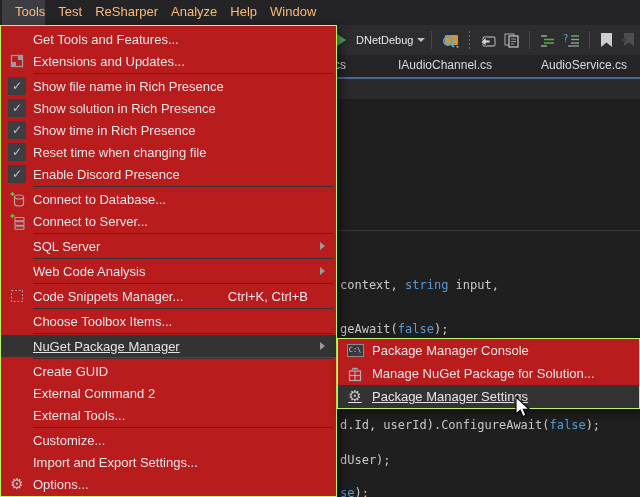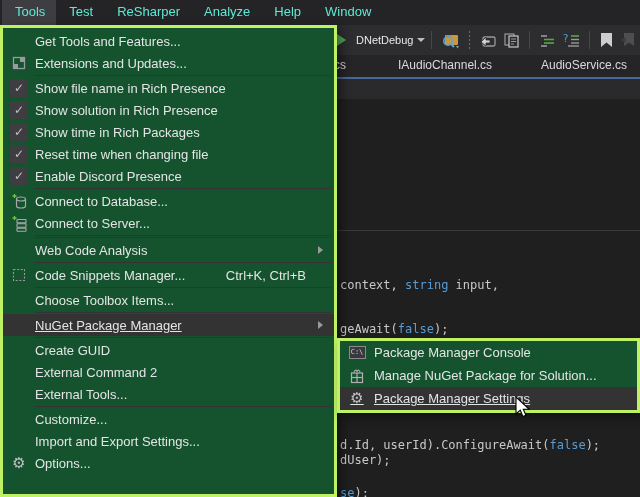--- a/index.html
+++ b/index.html
@@ -8,21 +8,21 @@
     position:relative; width:640px; height:497px; overflow:hidden;
     background:#1e1e1e;
     font-family:"Liberation Sans","DejaVu Sans",sans-serif;
     font-size:13px; color:#e6e6e6;
   }
   
   .menubar {
     position:absolute; left:0; top:0; width:640px; height:25px;
     background:#242426; display:flex; align-items:stretch; padding-left:2px;
   }
-  .mb-item { padding:4px 11px 0 13px; color:#5eead4; cursor:default; }
+  .mb-item { padding:4px 0 0 13px; color:#fdba74; cursor:default; }
   .mb-item.active { background:#3e3e42; }
   
   .toolbar {
     position:absolute; left:0; top:25px; width:640px; height:30px;
     background:#2d2d30; display:flex; align-items:center;
   }
   .tb-sep { width:1px; height:18px; background:#47474b; margin:0 6px; flex:0 0 1px; }
   .tb-sep.dotted { background:repeating-linear-gradient(#6a6a6e 0 2px, transparent 2px 4px); }
   .tb-btn { display:flex; align-items:center; justify-content:center; height:24px; padding:0 3px; }
   .play-tri { width:0; height:0; border-left:9px solid #55a65a; border-top:6px solid transparent; border-bottom:6px solid transparent; }
@@ -38,21 +38,21 @@
     position:absolute; left:0; top:79px; width:640px; height:20px;
     background:#2a2a2d; color:#8c8c90; font-size:12px; line-height:20px; padding-left:4px;
   }
   
   .editor { position:absolute; left:0; top:99px; width:640px; height:398px; background:#1f1f1f; }
   .code { position:absolute; font-family:"DejaVu Sans Mono","Liberation Mono",monospace; font-size:12px; color:#c8c8c8; white-space:pre; }
   .kw { color:#569cd6; }
   .hline { position:absolute; left:337px; top:230px; width:303px; height:1px; background:#3a3a3c; }
   
   .popup {
-    position:absolute; background:#14532d; border:3px solid #bef264;
+    position:absolute; background:#b91c1c; border:1px solid #bef264;
     box-shadow:4px 4px 10px rgba(0,0,0,.45);
   }
   #tools-menu { left:0; top:25px; width:337px; height:472px; padding-top:2px; }
   #nuget-submenu { left:337px; top:338px; width:303px; }
   .mi { display:flex; align-items:center; height:22px; color:#e4e4e6; cursor:default; }
   .mi.hl { background:#333334;text-decoration:underline; }
   .mi .gut { flex:0 0 32px; display:flex; align-items:center; justify-content:center; }
   .mi .lbl { flex:1 1 auto; white-space:nowrap; }
   .mi .sc { margin-right:12px; color:#e4e4e6; }
   .mi .arr-col { flex:0 0 16px; display:flex; align-items:center; }
@@ -158,21 +158,21 @@
     <span>dUserTypeReader</span>
   </div>
 
   <div class="editor">
     <div class="code" style="left:340px; top:179px"></div>
     <div class="code" style="left:340px; top:179px"></div>
     <div class="code" style="left:340px; top:179px"></div>
   </div>
   <div class="code" style="left:340px; top:278px"><span>context, </span><span class="kw">string</span><span> input,</span></div>
   <div class="code" style="left:340px; top:322px"><span>geAwait(</span><span class="kw">false</span><span>);</span></div>
-  <div class="code" style="left:340px; top:438px"><span>d.Id, userId).ConfigureAwait(</span><span class="kw">false</span><span>);</span></div>
+  <div class="code" style="left:340px; top:418px"><span>d.Id, userId).ConfigureAwait(</span><span class="kw">false</span><span>);</span></div>
   <div class="code" style="left:340px; top:453px"><span>dUser);</span></div>
   <div class="code" style="left:340px; top:486px"><span class="kw">se</span><span>);</span></div>
   <div class="hline"></div>
 
   <div class="popup" id="tools-menu">
     <div class="mi">
       <span class="gut"></span>
         <span class="lbl">Get Tools and Features...</span>
         <span class="arr-col"></span>
     </div>
@@ -199,21 +199,21 @@
       <span class="gut">
           <span class="chk">✓</span>
         </span>
       <span class="lbl">Show solution in Rich Presence</span>
         <span class="arr-col"></span>
     </div>
     <div class="mi">
       <span class="gut">
           <span class="chk">✓</span>
         </span>
-      <span class="lbl">Show time in Rich Packages</span>
+      <span class="lbl">Show time in Rich Presence</span>
         <span class="arr-col"></span>
     </div>
     <div class="mi">
       <span class="gut">
           <span class="chk">✓</span>
         </span>
       <span class="lbl">Reset time when changing file</span>
         <span class="arr-col"></span>
     </div>
     <div class="mi">
@@ -241,20 +241,27 @@
         <path d="M3.5 1 v4 M1.5 3 h4" stroke="#73c048" stroke-width="1.3"></path>
         <rect x="6" y="4.5" width="9" height="3.4" rx="0.5" fill="none" stroke="#a8a8ac" stroke-width="1.1"></rect>
         <rect x="6" y="8.8" width="9" height="3.4" rx="0.5" fill="none" stroke="#a8a8ac" stroke-width="1.1"></rect>
         <rect x="6" y="13.1" width="9" height="3.2" rx="0.5" fill="none" stroke="#a8a8ac" stroke-width="1.1"></rect>
       </svg>
         </span>
       <span class="lbl">Connect to Server...</span>
         <span class="arr-col"></span>
     </div>
     <div class="msep"></div>
+    <div class="mi">
+      <span class="gut"></span>
+        <span class="lbl">SQL Server</span>
+      <span class="arr-col">
+          <span class="arr"></span>
+        </span>
+    </div>
     <div class="msep"></div>
     <div class="mi">
       <span class="gut"></span>
         <span class="lbl">Web Code Analysis</span>
       <span class="arr-col">
           <span class="arr"></span>
         </span>
     </div>
     <div class="msep"></div>
     <div class="mi">

